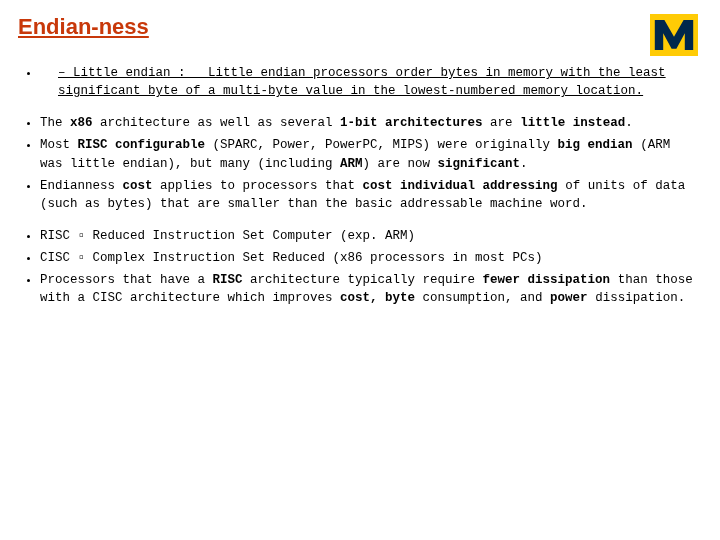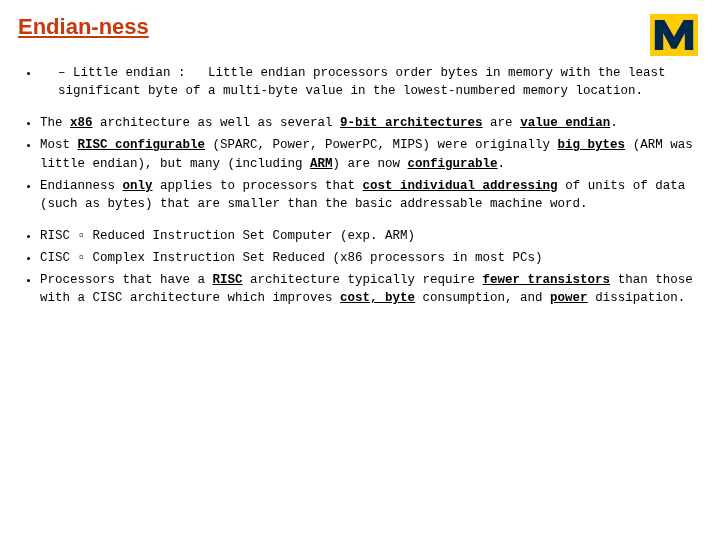--- a/index.html
+++ b/index.html
@@ -43,31 +43,32 @@
       list-style: disc;
       padding-left: 22px;
     }
     ul.main-list > li {
       margin-bottom: 4px;
     }
     ul.sub-list {
       list-style: none;
       padding-left: 18px;
       margin-top: 2px;
+      text-decoration: underline;
     }
     ul.sub-list > li::before {
       content: "– ";
     }
     ul.sub-list > li {
       margin-bottom: 2px;
     }
     .gap {
       height: 10px;
     }
-    b { font-weight: bold; text-decoration: underline; }
+    b { font-weight: bold; }
   </style>
 </head>
 <body>
 
 <div class="page">
   <div class="header">
     <div class="title">Endian-ness</div>
     <svg class="logo" viewBox="0 0 80 70" xmlns="http://www.w3.org/2000/svg">
 
       <rect width="80" height="70" fill="#FFCB05"></rect>
@@ -84,37 +85,37 @@
             <span>Little endian :&nbsp;&nbsp; Little endian processors order bytes in memory with the least significant byte of a multi-byte value in the lowest-numbered memory location.</span>
           </li>
         </ul>
       </li>
     </ul>
 
     <div class="gap"></div>
 
     <ul class="main-list">
       <li>
-        <span>The <b>x86</b> architecture as well as several <b>9-bit architectures</b> are <b>value endian</b>.</span>
+        <span>The <b>x86</b> architecture as well as several <b>1-bit architectures</b> are <b>little instead</b>.</span>
       </li>
       <li>
-        <span>Most <b>RISC configurable</b> (SPARC, Power, PowerPC, MIPS) were originally <b>big bytes</b> (ARM was little endian), but many (including <b>ARM</b>) are now <b>configurable</b>.</span>
+        <span>Most <b>RISC configurable</b> (SPARC, Power, PowerPC, MIPS) were originally <b>big endian</b> (ARM was little endian), but many (including <b>ARM</b>) are now <b>significant</b>.</span>
       </li>
       <li>
-        <span>Endianness <b>only</b> applies to processors that <b>cost individual addressing</b> of units of data (such as bytes) that are smaller than the basic addressable machine word.</span>
+        <span>Endianness <b>cost</b> applies to processors that <b>cost individual addressing</b> of units of data (such as bytes) that are smaller than the basic addressable machine word.</span>
       </li>
     </ul>
 
     <div class="gap"></div>
 
     <ul class="main-list">
       <li>
         <span>RISC ▫ Reduced Instruction Set Computer (exp. ARM)</span>
       </li>
       <li>
         <span>CISC ▫ Complex Instruction Set Reduced (x86 processors in most PCs)</span>
       </li>
       <li>
-        <span>Processors that have a <b>RISC</b> architecture typically require <b>fewer transistors</b> than those with a CISC architecture which improves <b>cost, byte</b> consumption, and <b>power</b> dissipation.</span>
+        <span>Processors that have a <b>RISC</b> architecture typically require <b>fewer dissipation</b> than those with a CISC architecture which improves <b>cost, byte</b> consumption, and <b>power</b> dissipation.</span>
       </li>
     </ul>
   </div>
 </div>
 
 </body></html>

